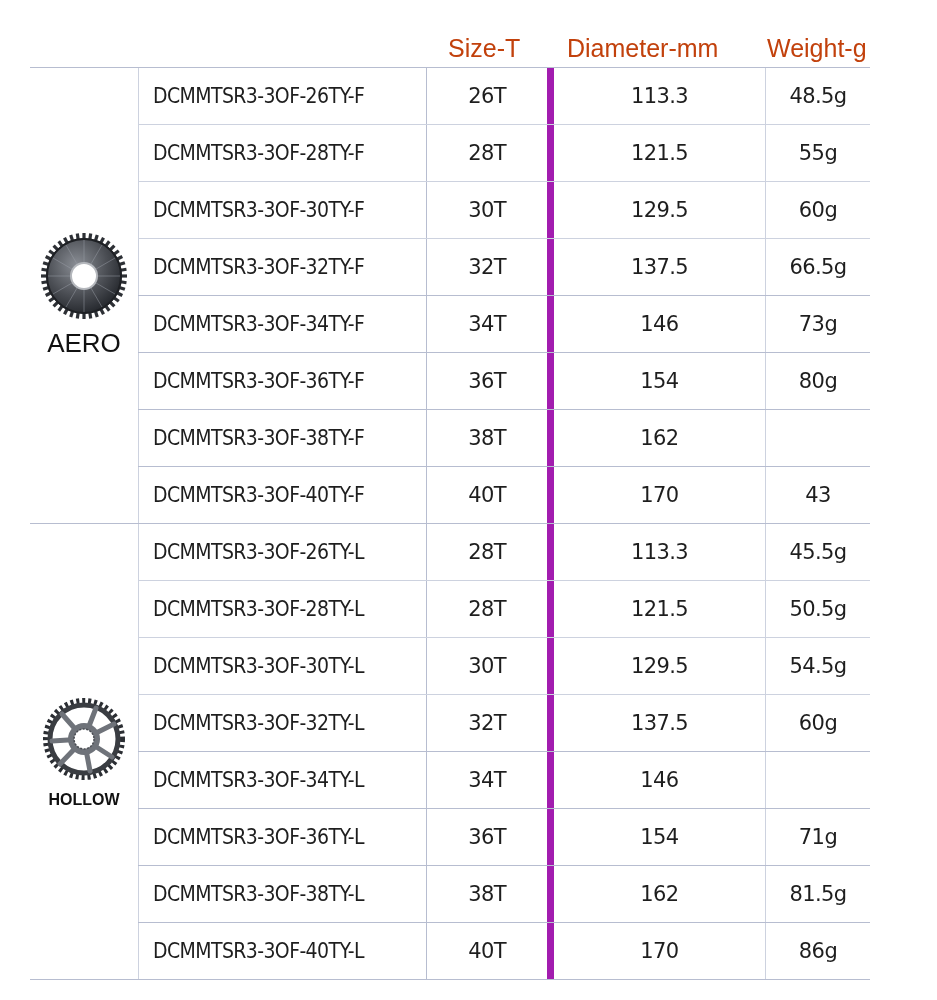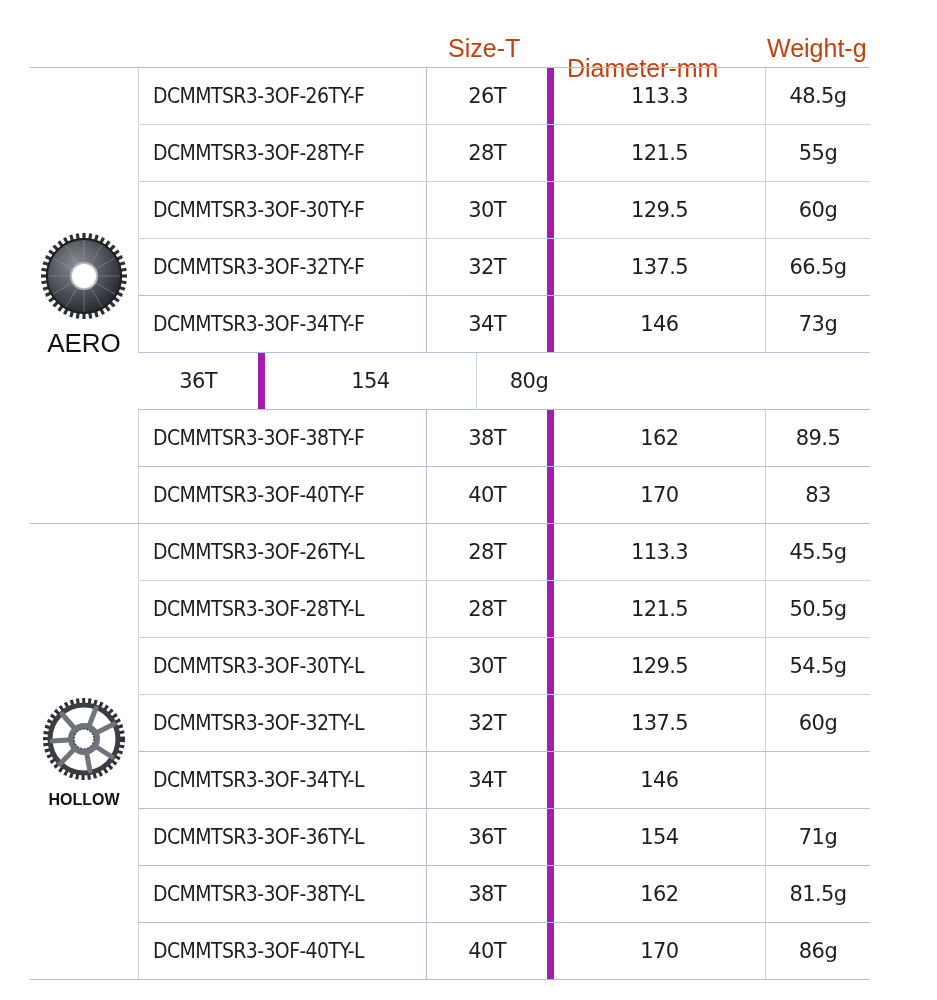--- a/index.html
+++ b/index.html
@@ -1,19 +1,19 @@
 <!DOCTYPE html>
 <html><head>
 <meta charset="utf-8">
 <style>
   html, body { margin: 0; padding: 0; background: #ffffff; }
   body { width: 937px; height: 1000px; position: relative; overflow: hidden; font-family: "DejaVu Sans", sans-serif; color: #1a1a1a; }
   .hdr { position: absolute; top: 30px; height: 36px; font-family: "Liberation Sans", sans-serif; font-size: 25px; color: #c2410c; white-space: nowrap; line-height: 36px; }
   .hdr.size { left: 448px; }
-  .hdr.dia { left: 567px; margin-top: 20px; }
+  .hdr.dia { left: 567px; }
   .hdr.wt { left: 767px; }
   .tbl { position: absolute; left: 30px; top: 67px; width: 840px; }
   .group { position: relative; display: flex; border-top: 1.5px solid #b7bdd0; }
   .group:last-child { border-bottom: 1.5px solid #b7bdd0; }
   .label-col { width: 108px; flex: none; display: flex; flex-direction: column; align-items: center; justify-content: center; }
   .rows { flex: 1; }
   .row { display: flex; height: 56px; border-top: 1px solid #cdd2df; }
   .row:first-child { border-top: none; }
   .row.thick { border-top: 1.5px solid #b7bdd0; }
   .cell { display: flex; align-items: center; font-size: 21px; color: #1e1e1e; box-sizing: border-box; letter-spacing: -0.6px; font-family: "DejaVu Sans", sans-serif; }
@@ -136,35 +136,35 @@
         <div class="cell c-dia">137.5</div>
         <div class="cell c-wt">66.5g</div>
       </div>
       <div class="row thick">
         <div class="cell c-part">DCMMTSR3-3OF-34TY-F</div>
         <div class="cell c-size">34T</div>
         <div class="cell c-dia">146</div>
         <div class="cell c-wt">73g</div>
       </div>
       <div class="row thick">
+        <div class="cell c-part">DCMMTSR3-3OF-36TY-F</div>
         <div class="cell c-size">36T</div>
         <div class="cell c-dia">154</div>
         <div class="cell c-wt">80g</div>
       </div>
       <div class="row thick">
         <div class="cell c-part">DCMMTSR3-3OF-38TY-F</div>
         <div class="cell c-size">38T</div>
         <div class="cell c-dia">162</div>
-        <div class="cell c-wt">89.5</div>
       </div>
       <div class="row thick">
         <div class="cell c-part">DCMMTSR3-3OF-40TY-F</div>
         <div class="cell c-size">40T</div>
         <div class="cell c-dia">170</div>
-        <div class="cell c-wt">83</div>
+        <div class="cell c-wt">43</div>
       </div>
     </div>
   </div>
 
   <div class="group">
     <div class="label-col">
       <span>
         <svg width="88" height="88" viewBox="0 0 88 88">
           <circle cx="44" cy="44" r="38" fill="none" stroke="#2b2e33" stroke-width="6" stroke-dasharray="3 2.9"></circle>
           <circle cx="44" cy="44" r="34" fill="none" stroke="#3a3d42" stroke-width="5"></circle>

